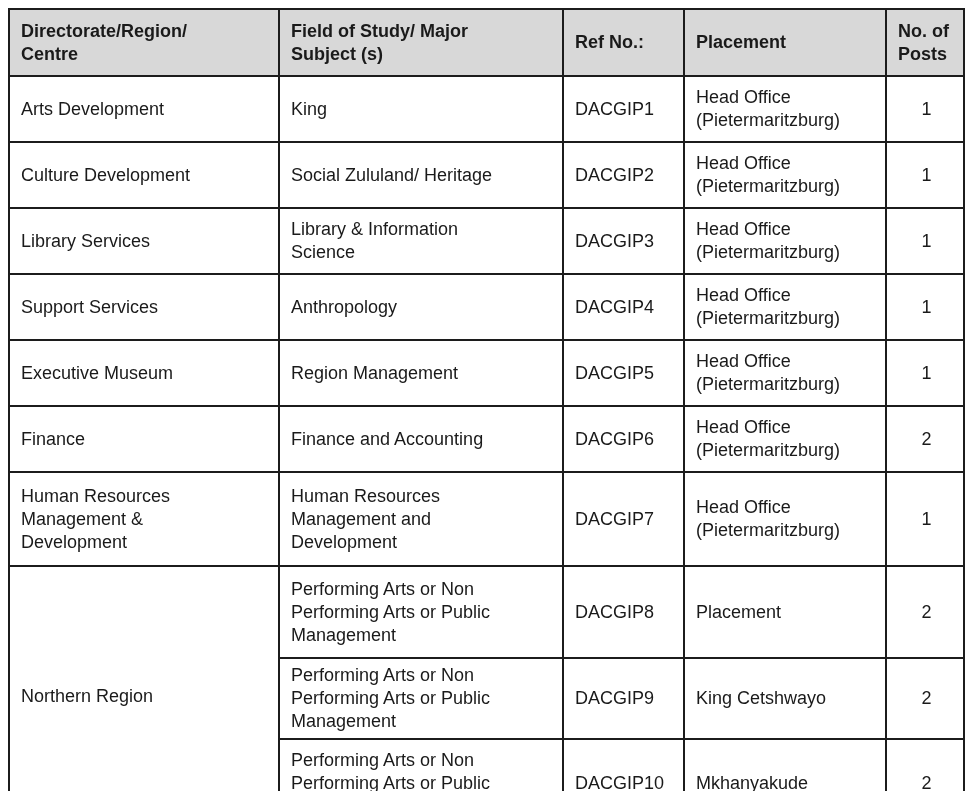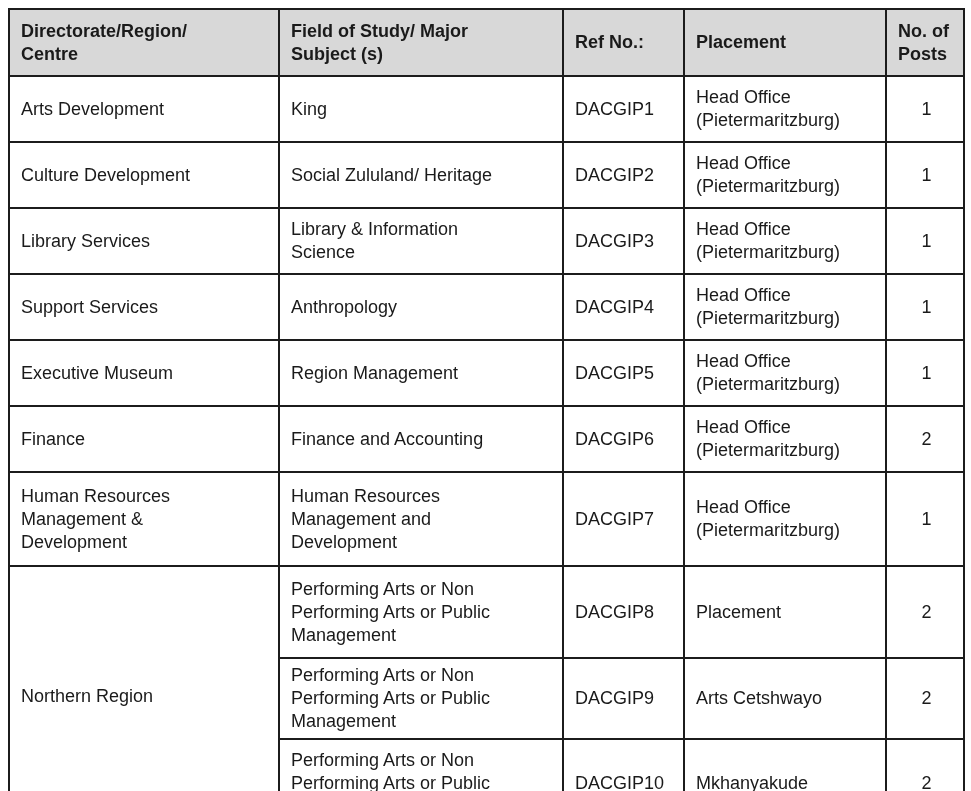--- a/index.html
+++ b/index.html
@@ -142,21 +142,21 @@
 Management</td>
         <td>DACGIP8</td>
         <td>Placement</td>
         <td class="c-posts">2</td>
       </tr>
       <tr class="h-g2">
         <td>Performing Arts or Non
 Performing Arts or Public
 Management</td>
         <td>DACGIP9</td>
-        <td>Arts Cetshwayo</td>
+        <td>King Cetshwayo</td>
         <td class="c-posts">2</td>
       </tr>
       <tr class="h-g3">
         <td>Performing Arts or Non
 Performing Arts or Public
 Management</td>
         <td>DACGIP10</td>
         <td>Mkhanyakude</td>
         <td class="c-posts">2</td>
       </tr>

